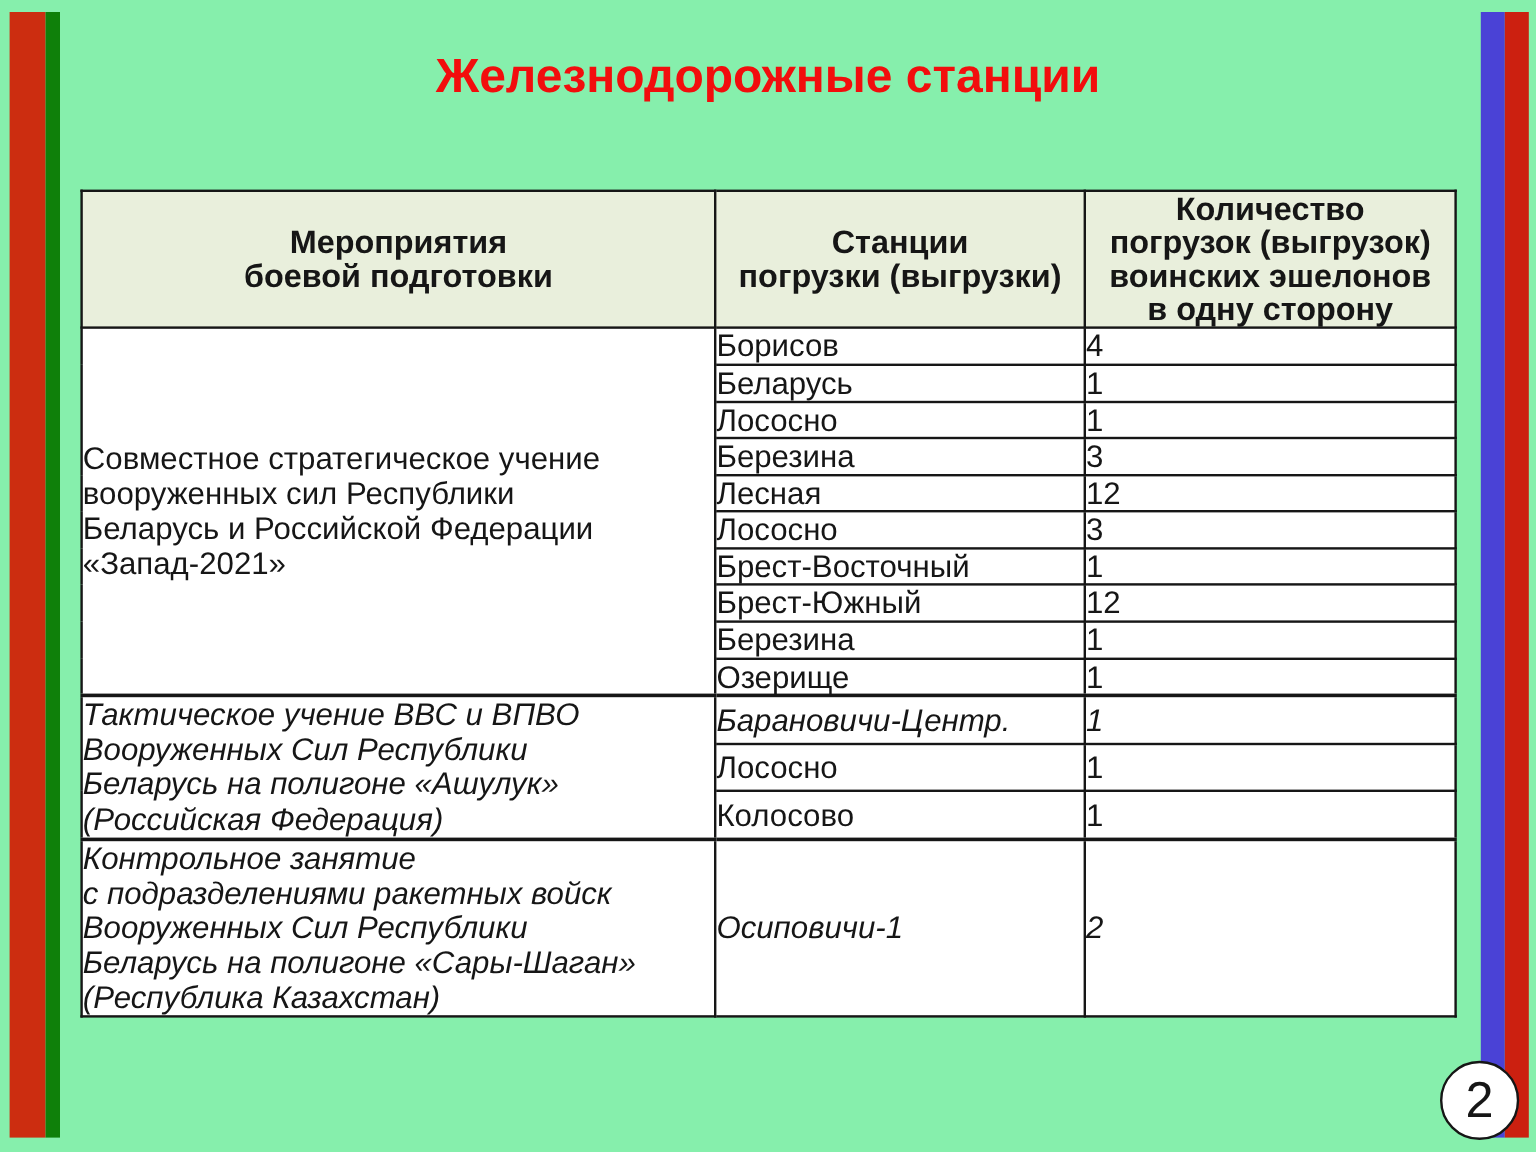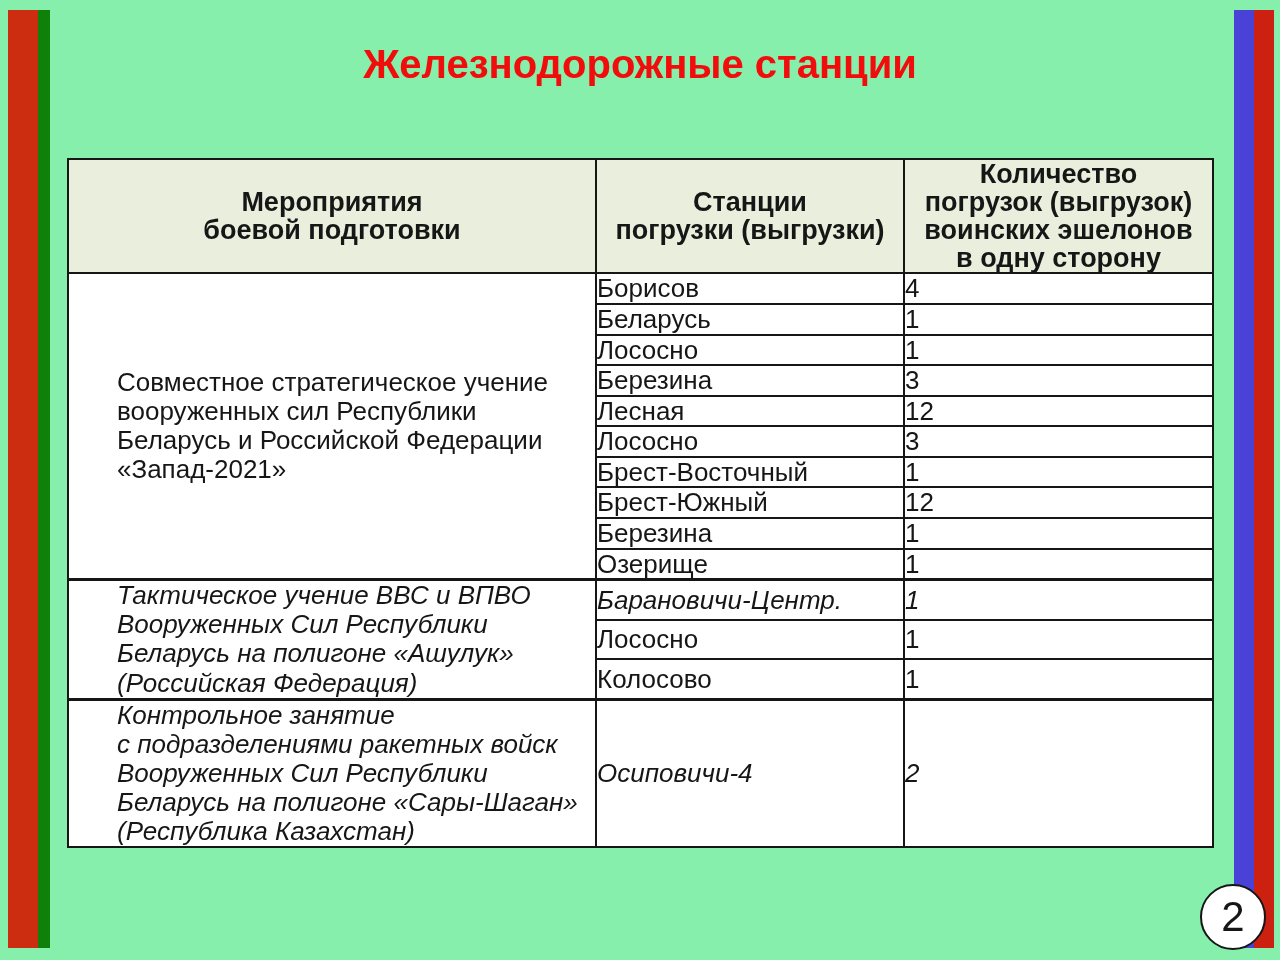--- a/index.html
+++ b/index.html
@@ -27,21 +27,21 @@
 
   thead th { background:#e9efdc; font-size:27px; font-weight:bold;
              text-align:center; vertical-align:middle; line-height:1.04;
              white-space:pre-line; height:112px; border-bottom-width:3px;margin-top:12px; }
 
   tbody td { background:#ffffff; font-size:26px; 
              vertical-align:middle; line-height:1.1; }
   tr.g1 { height:28px; }
   tr.g2 { height:35px; }
   tr.g3 { height:139px; }
-  td.activity { white-space:pre-line; line-height:1.12;padding-left:48px; }
+  td.activity { white-space:pre-line; line-height:1.12; }
   tr.group-start td { border-top-width:3px;font-style:italic; }
 
   
   .page-badge { position:absolute; left:1200px; top:884px; width:66px; height:66px;
                 border:2px solid #161616; border-radius:50%; background:#ffffff;
                 display:flex; align-items:center; justify-content:center;
                 font-size:42px; color:#161616; }
 </style>
 </head>
 <body>
@@ -135,21 +135,21 @@
         <td>Колосово</td>
         <td>1</td>
       </tr>
 
       <tr class="g3 group-start">
         <td class="activity">Контрольное занятие
 с подразделениями ракетных войск
 Вооруженных Сил Республики
 Беларусь на полигоне «Сары-Шаган»
 (Республика Казахстан)</td>
-        <td>Осиповичи-4</td>
+        <td>Осиповичи-1</td>
         <td>2</td>
       </tr>
     </tbody>
   </table>
 
   <div class="page-badge">
     <span>2</span>
   </div>
 
 </div>

